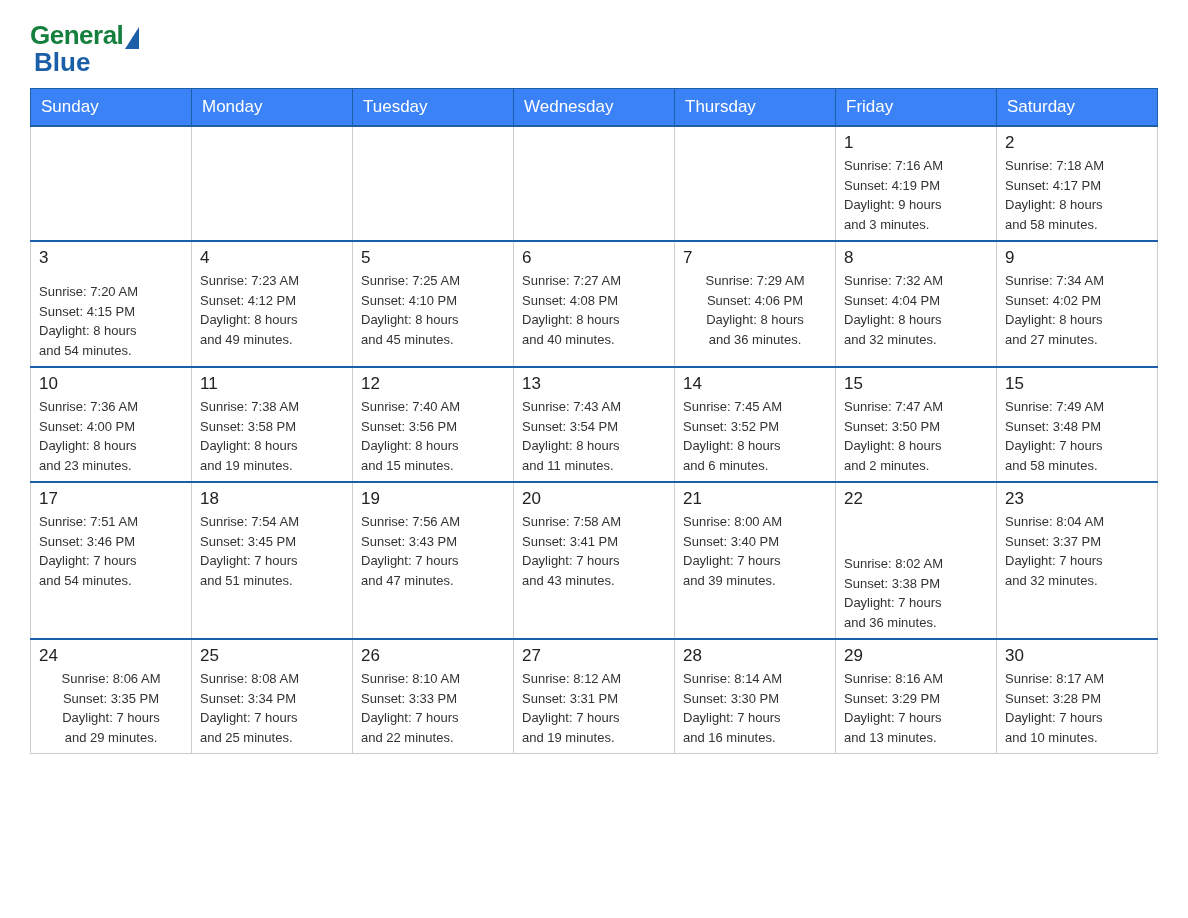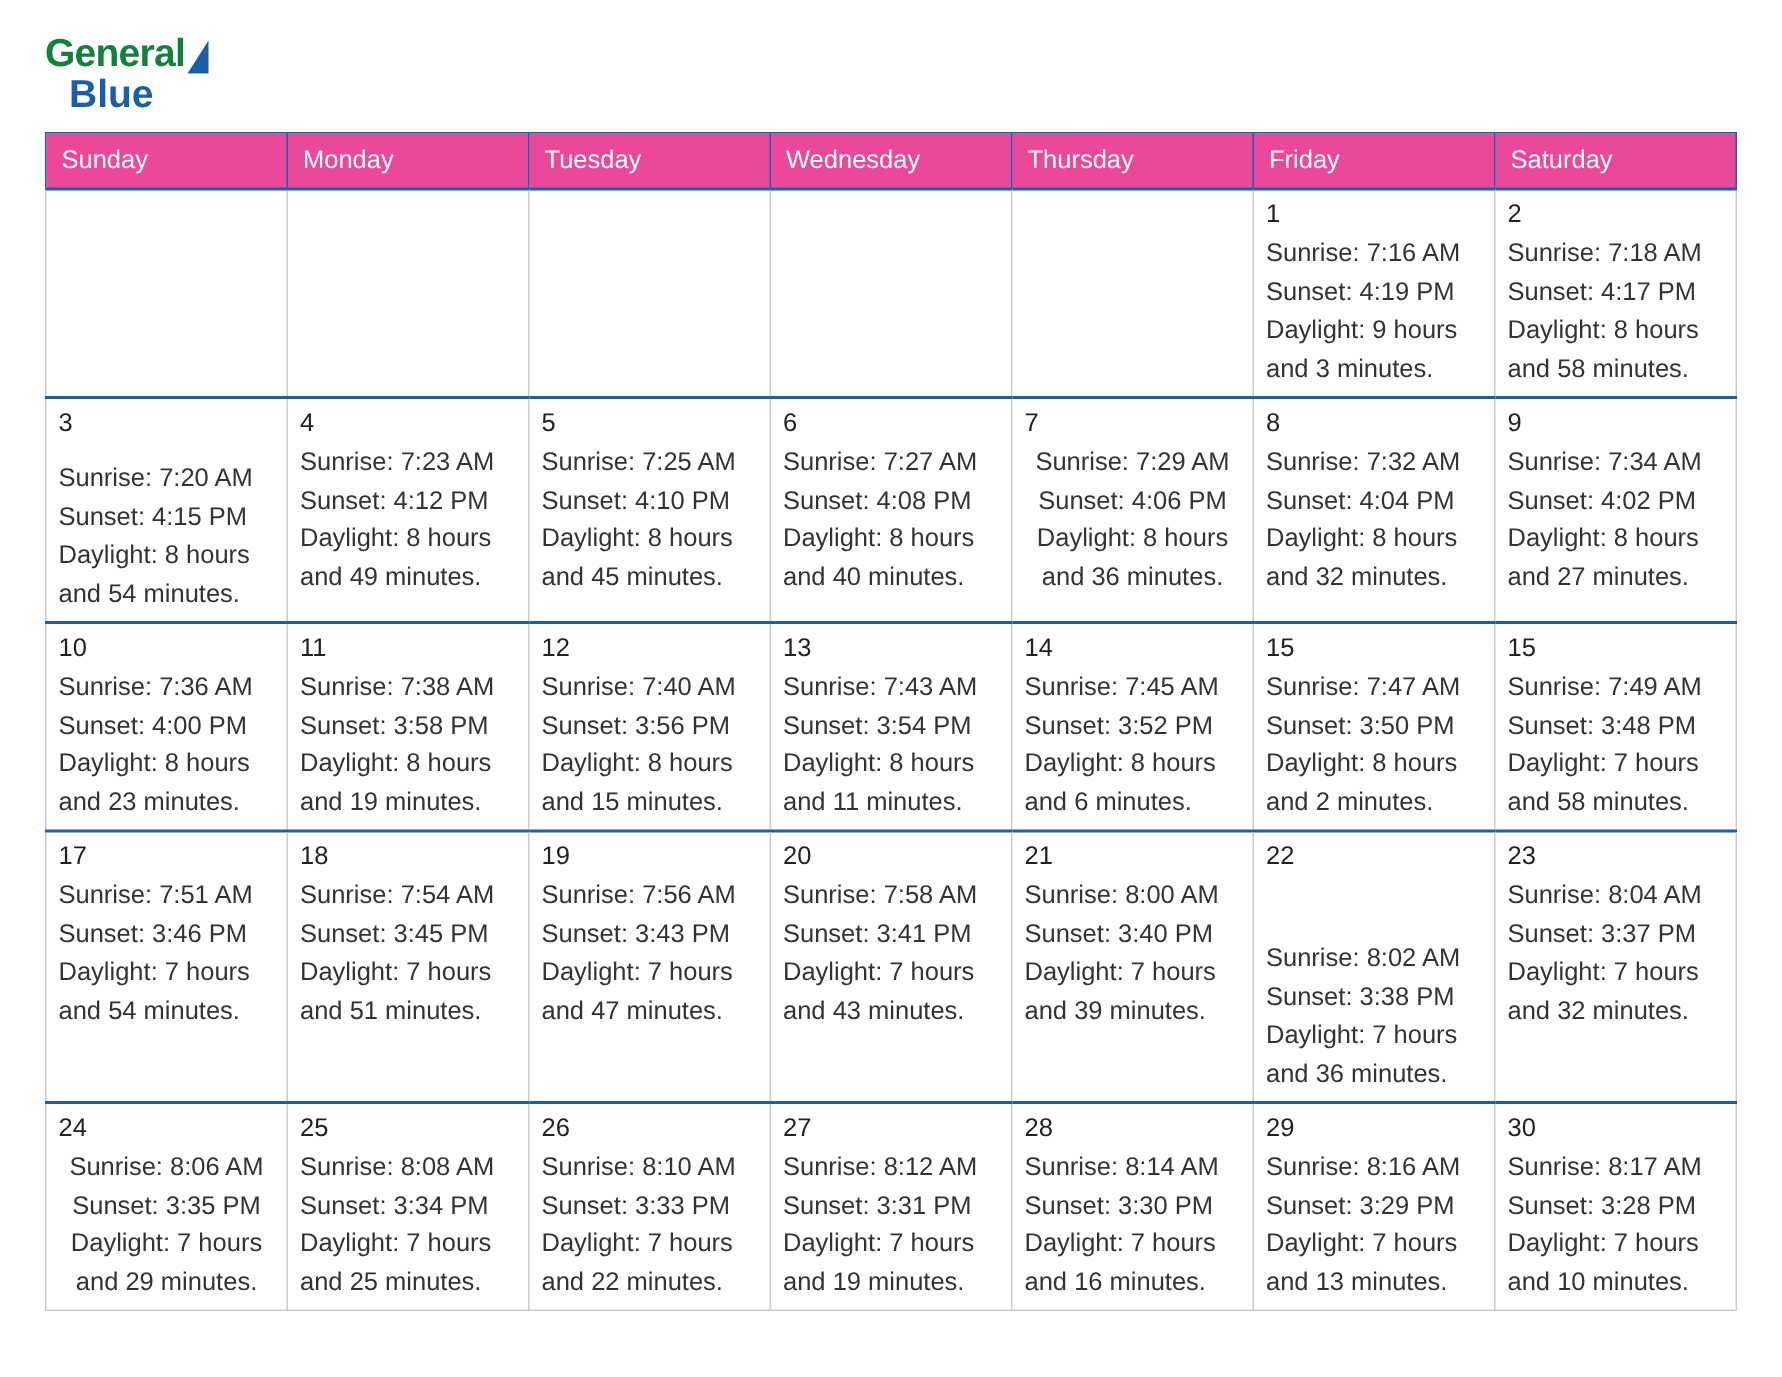--- a/index.html
+++ b/index.html
@@ -54,21 +54,21 @@
       font-size: 22px;
       color: #444;
       margin-top: 4px;
     }
     .calendar {
       width: 100%;
       border-collapse: collapse;
       margin-top: 10px;
     }
     .calendar th {
-      background-color: #ec4899;
+      background-color: #3b82f6;
       color: #fff;
       font-size: 17px;
       font-weight: normal;
       padding: 8px 10px;
       text-align: left;
       border: 1px solid #1a5fa8;
     }
     .calendar td {
       vertical-align: top;
       border: 1px solid #ccc;
@@ -82,33 +82,33 @@
       border-top: 2px solid #1a5fa8;
     }
     .day-number {
       font-size: 17px;
       font-weight: normal;
       color: #222;
       margin-bottom: 3px;
       display: block;
     }
     .day-info {
-      font-size: 17px;
+      font-size: 13px;
       line-height: 1.5;
       color: #333;
     }
     .logo-wrapper {
       display: flex;
       flex-direction: column;
     }
     .logo-line2 {
       display: flex;
       align-items: center;
       margin-top: -4px;
-      margin-left: 14px;
+      margin-left: 2px;
     }
   </style>
 </head>
 <body>
 
 <div class="header">
   <div class="logo-wrapper">
     <div class="logo-top">
       <span class="logo-general">General</span>
       <div class="logo-triangle"></div>

